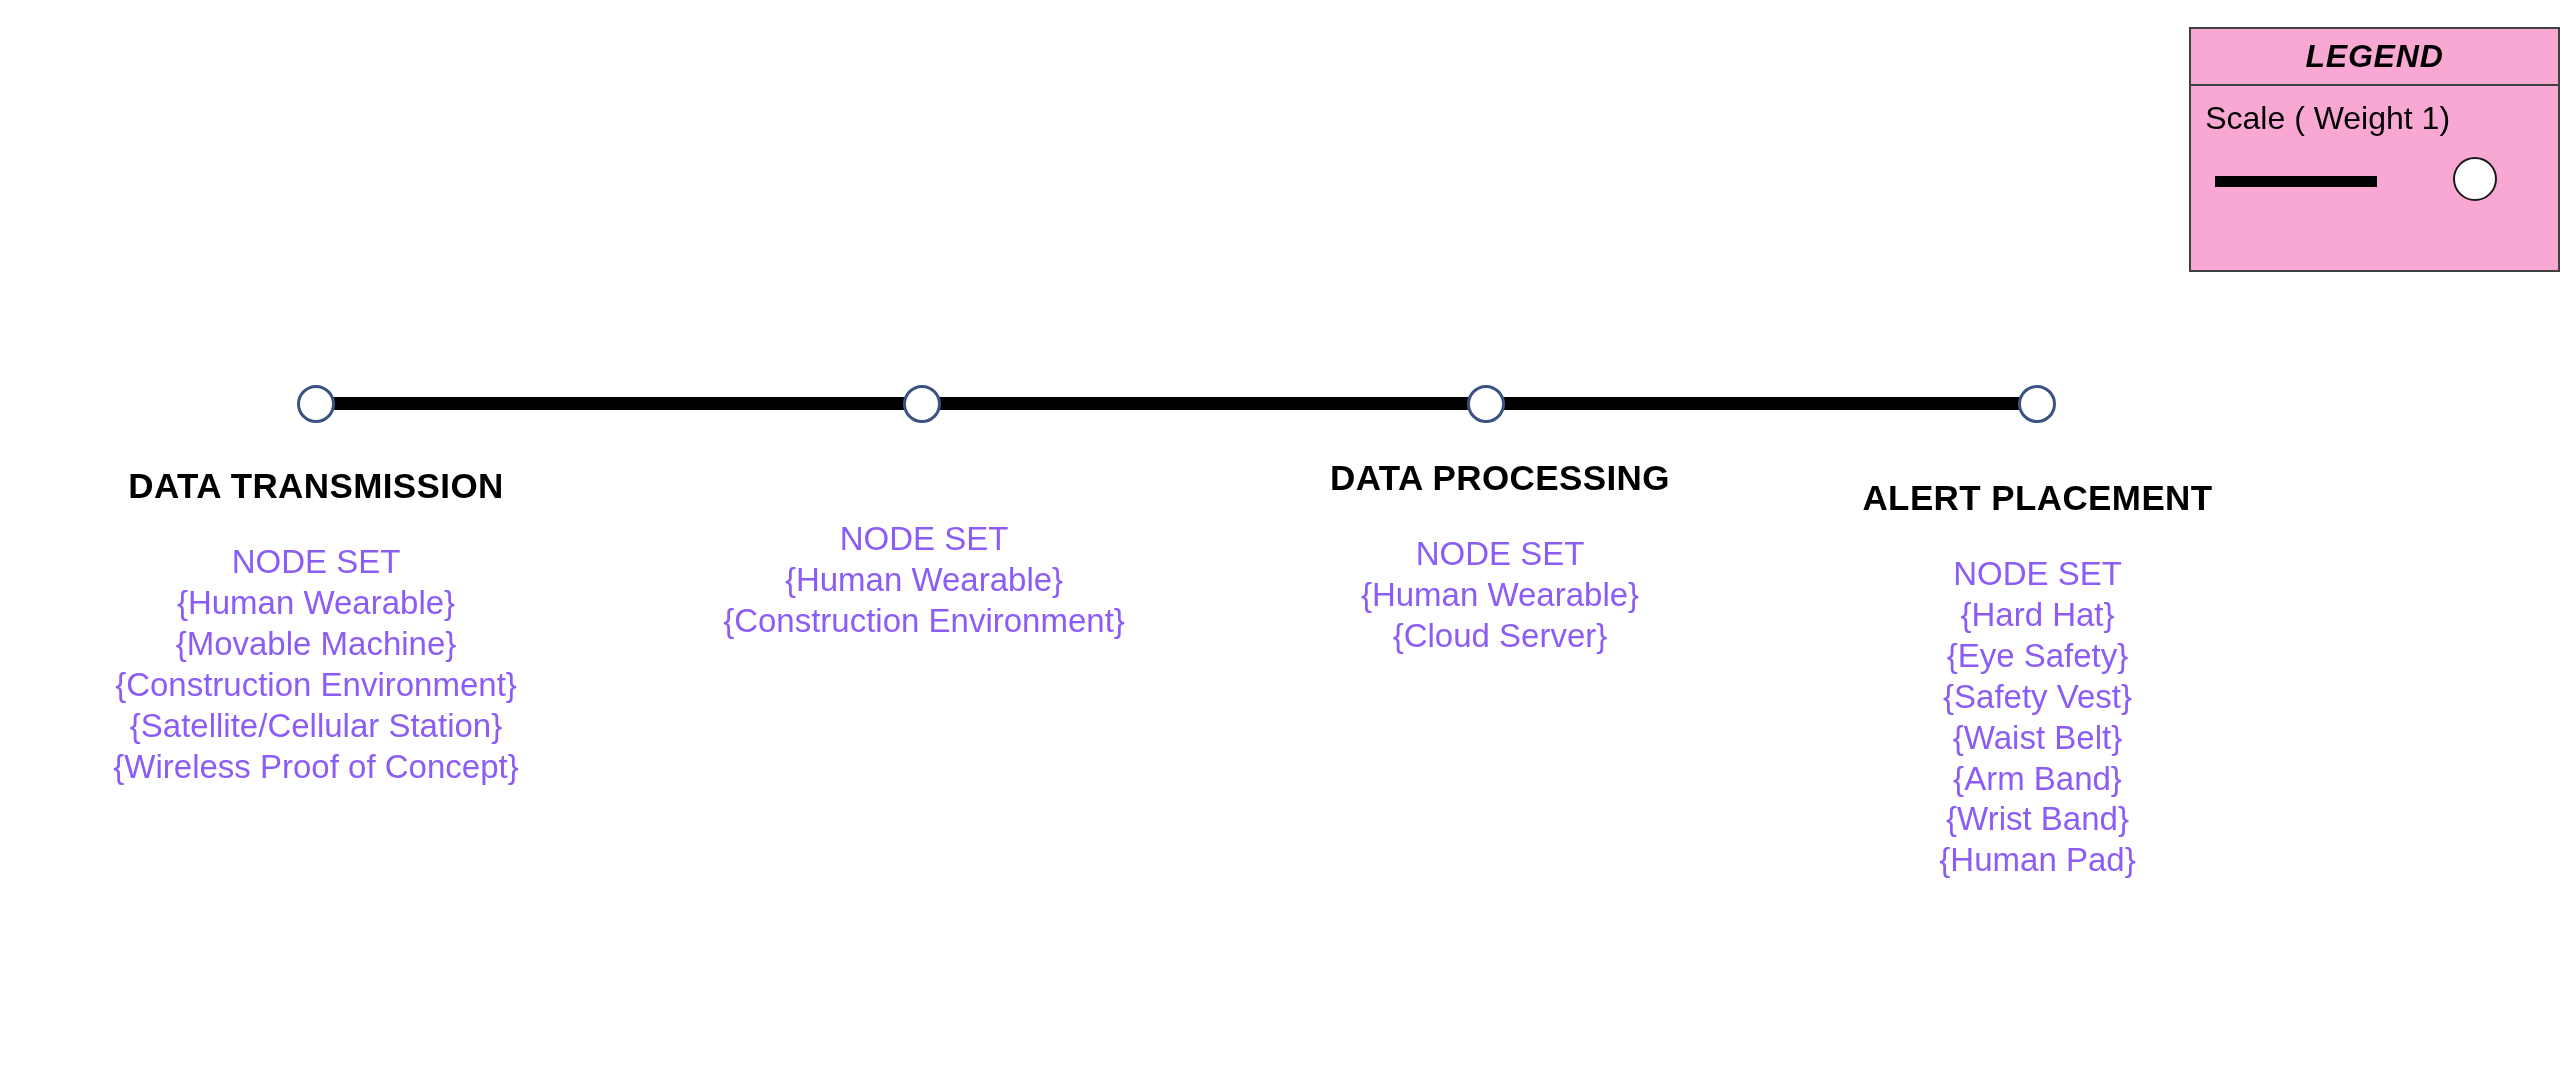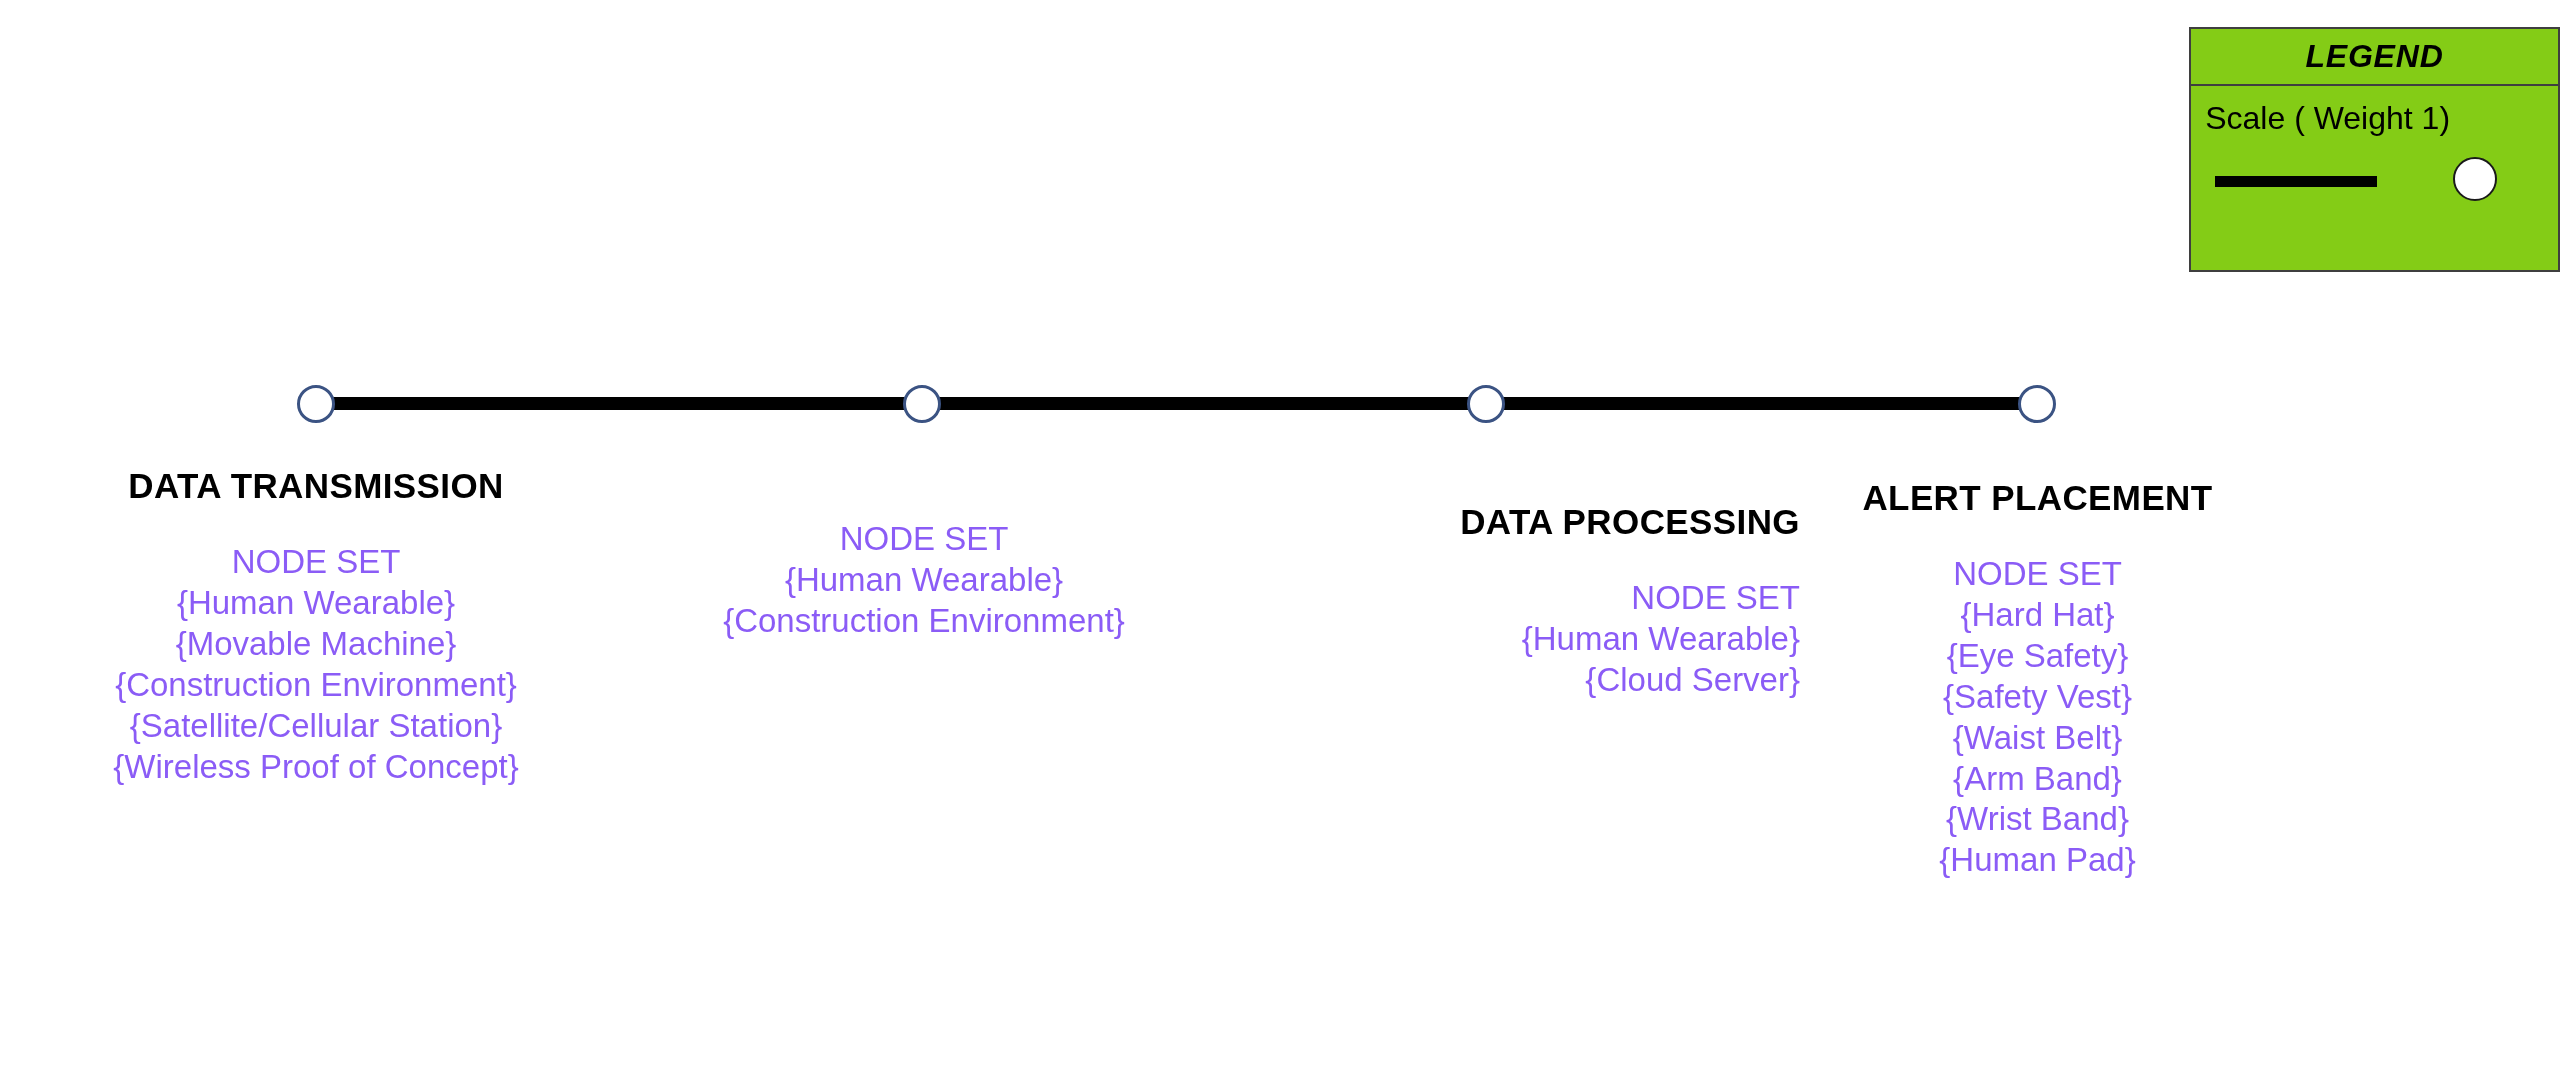--- a/index.html
+++ b/index.html
@@ -18,21 +18,21 @@
 
   
   #legend-box {
     position: absolute;
     left: 2189px;
     top: 27px;
     width: 371px;
     height: 245px;
     border: 2.4px solid #3f3f3f;
     box-sizing: border-box;
-    background: #84cc16;
+    background: #f9a8d4;
   }
   #legend-title-row {
     height: 57px;
     border-bottom: 2.4px solid #3f3f3f;
     box-sizing: border-box;
     display: flex;
     align-items: center;
     justify-content: center;
   }
   #legend-title-row .legend-title {
@@ -175,21 +175,21 @@
 </div>
 
 <div class="column" style="left:608px; top:480px; width:632px;">
   <div class="nodeset-block">
     <span class="nodeset-title">NODE SET</span>
     <span class="nodeset-item">{Human Wearable}</span>
     <span class="nodeset-item">{Construction Environment}</span>
   </div>
 </div>
 
-<div class="column" style="left:1200px; top:504px; width:600px;text-align:right;">
+<div class="column" style="left:1200px; top:460px; width:600px;">
   <div class="col-heading">DATA PROCESSING</div>
   <div class="nodeset-block">
     <span class="nodeset-title">NODE SET</span>
     <span class="nodeset-item">{Human Wearable}</span>
     <span class="nodeset-item">{Cloud Server}</span>
   </div>
 </div>
 
 <div class="column" style="left:1769px; top:480px; width:537px;text-align:center;">
   <div class="col-heading">ALERT PLACEMENT</div>

